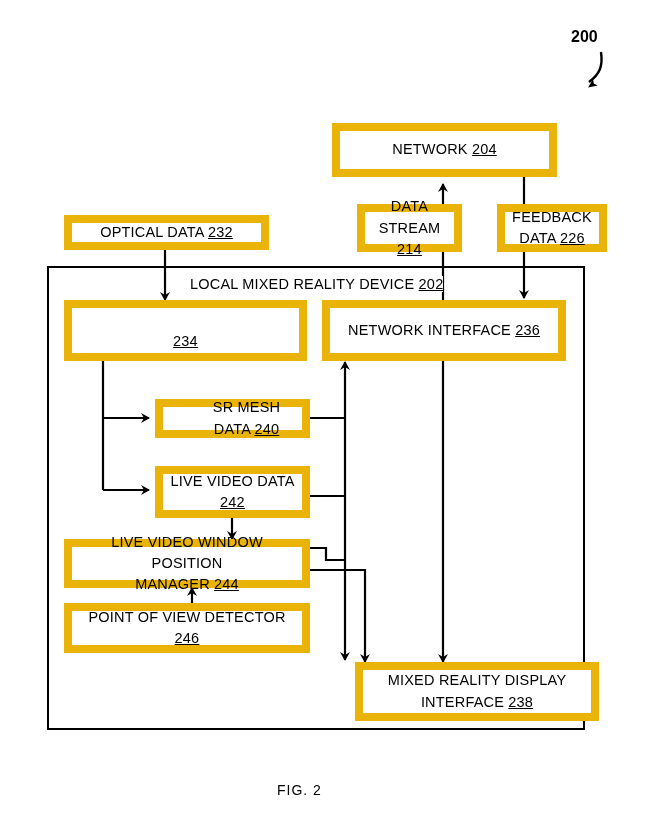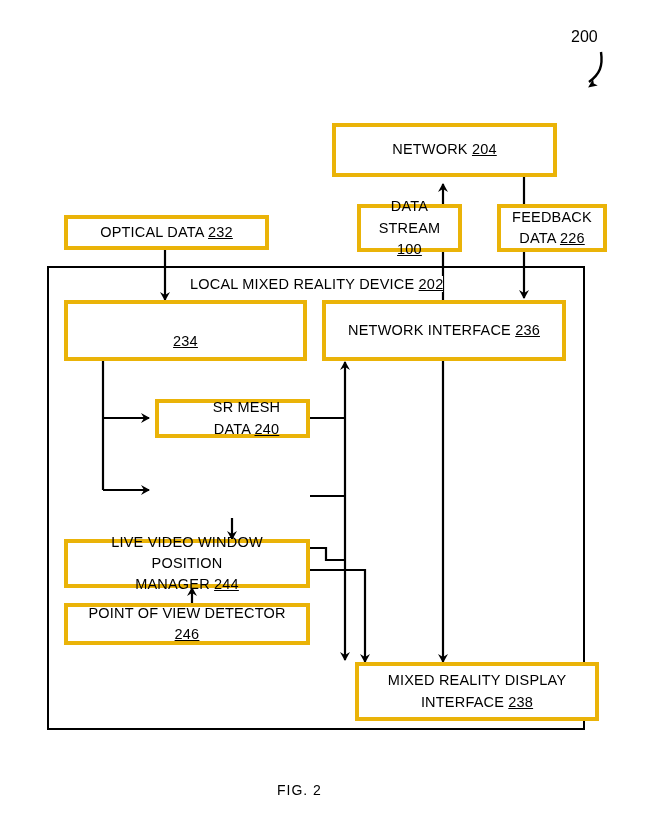--- a/index.html
+++ b/index.html
@@ -20,21 +20,21 @@
   .svg-layer {
     position: absolute;
     left: 0;
     top: 0;
     width: 661px;
     height: 835px;
   }
   .node {
     position: absolute;
     box-sizing: border-box;
-    border: 4px solid #eab308;
+    border: 8px solid #eab308;
     background: #ffffff;
     display: flex;
     align-items: center;
     justify-content: center;
     text-align: center;
     font-size: 14.5px;
     color: #000000;
     letter-spacing: 0.2px;
     line-height: 1.45;
     z-index: 3;
@@ -68,20 +68,21 @@
     font-size: 14px;
     color: #000000;
     letter-spacing: 1px;
     z-index: 5;
   }
   .callout-num {
     position: absolute;
     font-size: 16px;
     color: #000000;
     z-index: 5;
+    font-weight: bold;
   }
 </style>
 </head>
 <body>
 
 <div id="figure">
 
   <svg class="svg-layer" viewBox="0 0 661 835" xmlns="http://www.w3.org/2000/svg">
     <defs>
       <marker id="arrowDown" markerWidth="12" markerHeight="12" refX="5" refY="9" orient="0" markerUnits="userSpaceOnUse">
@@ -138,21 +139,21 @@
       </marker>
     </defs>
     <path d="M601,52 C603,66 600,74 589,82" stroke="#000" stroke-width="2.4" fill="none" marker-end="url(#arrowCurve)"></path>
   </svg>
 
   <div class="node" style="left:332px; top:123px; width:225px; height:54px;">
     <span class="lbl"><span>NETWORK </span><span class="ref">204</span></span>
   </div>
 
   <div class="node" style="left:357px; top:204px; width:105px; height:48px;">
-    <span class="lbl"><span>DATA</span><br><span>STREAM </span><span class="ref">100</span></span>
+    <span class="lbl"><span>DATA</span><br><span>STREAM </span><span class="ref">214</span></span>
   </div>
 
   <div class="node" style="left:497px; top:204px; width:110px; height:48px;">
     <span class="lbl"><span>FEEDBACK</span><br><span>DATA </span><span class="ref">226</span></span>
   </div>
 
   <div class="node" style="left:64px; top:215px; width:205px; height:35px;">
     <span class="lbl"><span>OPTICAL DATA </span><span class="ref">232</span></span>
   </div>
 
@@ -164,26 +165,29 @@
   </div>
 
   <div class="node" style="left:322px; top:300px; width:244px; height:61px;">
     <span class="lbl"><span>NETWORK INTERFACE </span><span class="ref">236</span></span>
   </div>
 
   <div class="node" style="left:155px; top:399px; width:155px; height:39px;padding-left:28px;">
     <span class="lbl"><span>SR MESH DATA </span><span class="ref">240</span></span>
   </div>
 
+  <div class="node" style="left:155px; top:466px; width:155px; height:52px;">
+    <span class="lbl"><span>LIVE VIDEO DATA</span><br><span class="ref">242</span></span>
+  </div>
 
   <div class="node" style="left:64px; top:539px; width:246px; height:49px;">
     <span class="lbl"><span>LIVE VIDEO WINDOW POSITION</span><br><span>MANAGER </span><span class="ref">244</span></span>
   </div>
 
-  <div class="node" style="left:64px; top:603px; width:246px; height:42px;">
+  <div class="node" style="left:64px; top:603px; width:246px; height:50px;">
     <span class="lbl"><span>POINT OF VIEW DETECTOR </span><span class="ref">246</span></span>
   </div>
 
   <div class="node" style="left:322px; top:662px; width:244px; height:59px;margin-left:33px;">
     <span class="lbl"><span>MIXED REALITY DISPLAY</span><br><span>INTERFACE </span><span class="ref">238</span></span>
   </div>
 
   <div class="fig-caption" style="left:277px; top:782px;">FIG. 2</div>
 
 </div>

